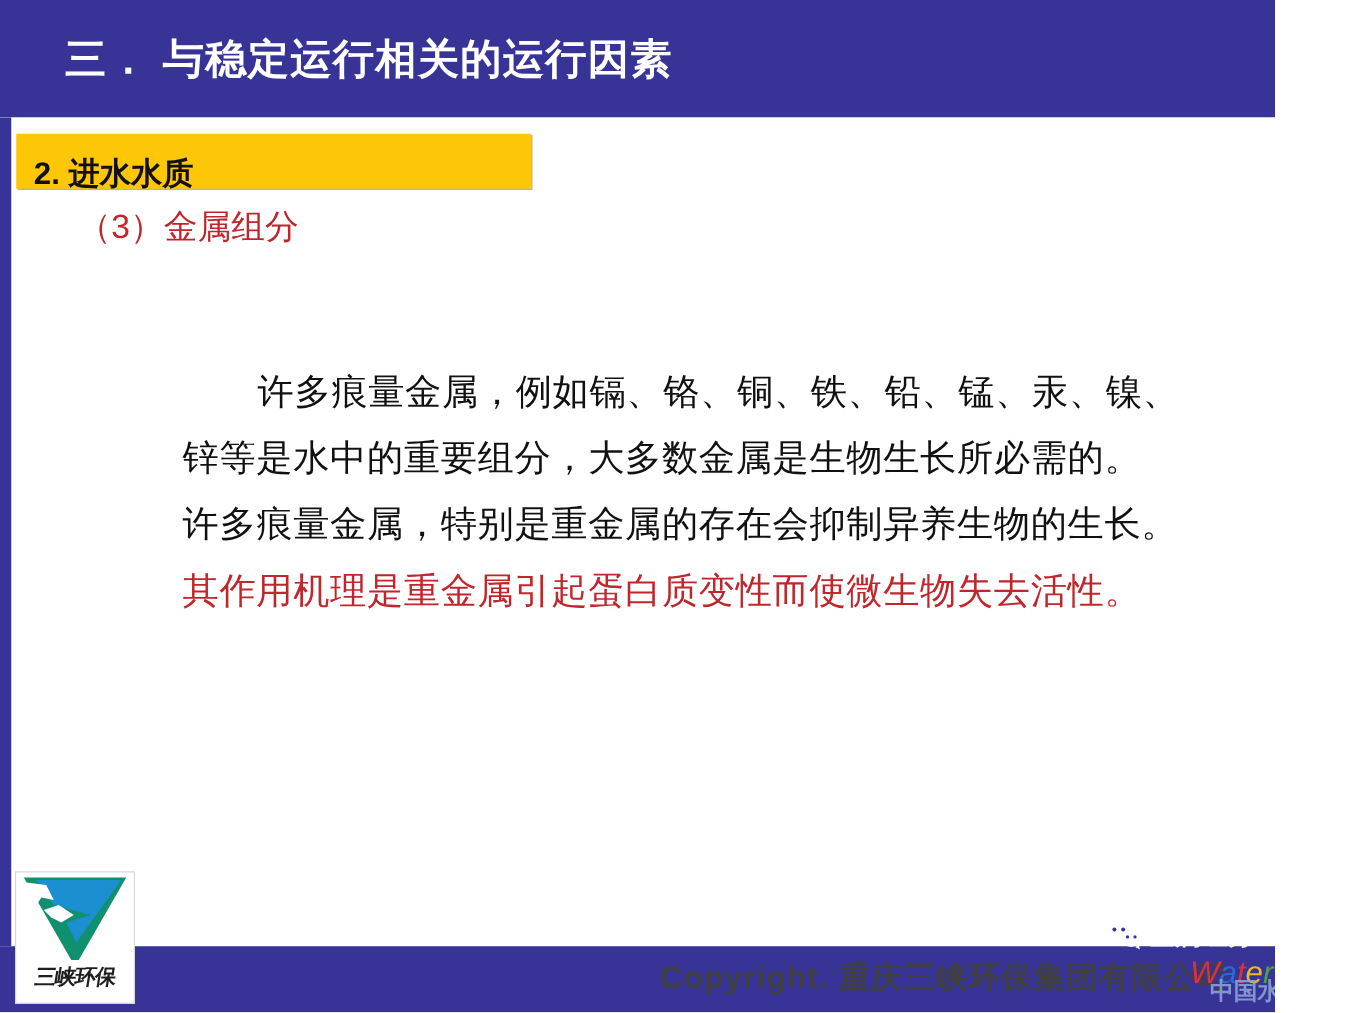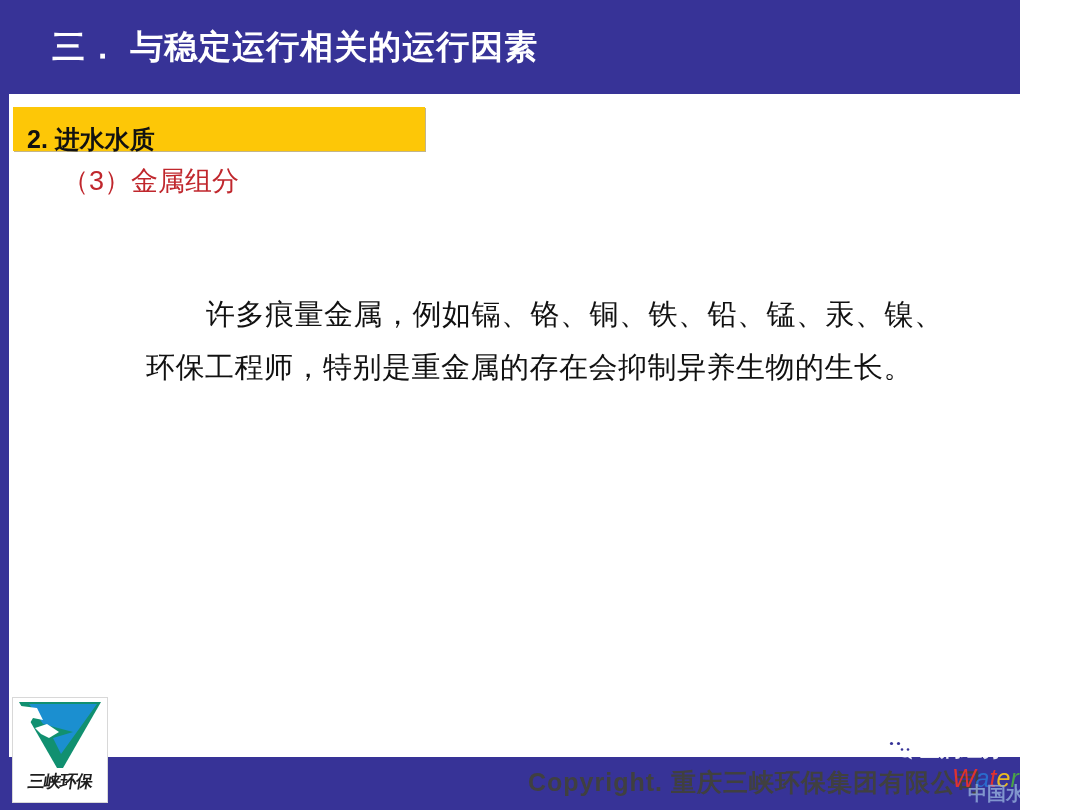--- a/index.html
+++ b/index.html
@@ -232,21 +232,23 @@
   <div class="right-rule"></div>
 
   <div class="section-banner">
     <div class="section-banner-label">2. 进水水质</div>
   </div>
 
   <div class="subheading">（3）金属组分</div>
 
   <div class="paragraph">
     <div class="para-line indent">许多痕量金属，例如镉、铬、铜、铁、铅、锰、汞、镍、</div>
-    <div class="para-line">环保工程师，特别是重金属的存在会抑制异养生物的生长。</div>
+    <div class="para-line">锌等是水中的重要组分，大多数金属是生物生长所必需的。</div>
+    <div class="para-line">许多痕量金属，特别是重金属的存在会抑制异养生物的生长。</div>
+    <div class="para-line red">其作用机理是重金属引起蛋白质变性而使微生物失去活性。</div>
   </div>
 
   <div class="footer-bar"></div>
   <div class="footer-copyright">Copyright. 重庆三峡环保集团有限公司</div>
 
   <div class="logo">
     <svg class="logo-mark" viewBox="0 0 94 74">
       <rect x="0" y="0" width="94" height="74" fill="#ffffff"></rect>
       <path d="M6 4 L88 4 L50 70 L44 70 L6 4 Z" fill="#119070"></path>
       <path d="M16 6 L84 6 L48 56 L40 40 L60 34 L30 26 L22 14 Z" fill="#1b8fd0"></path>

